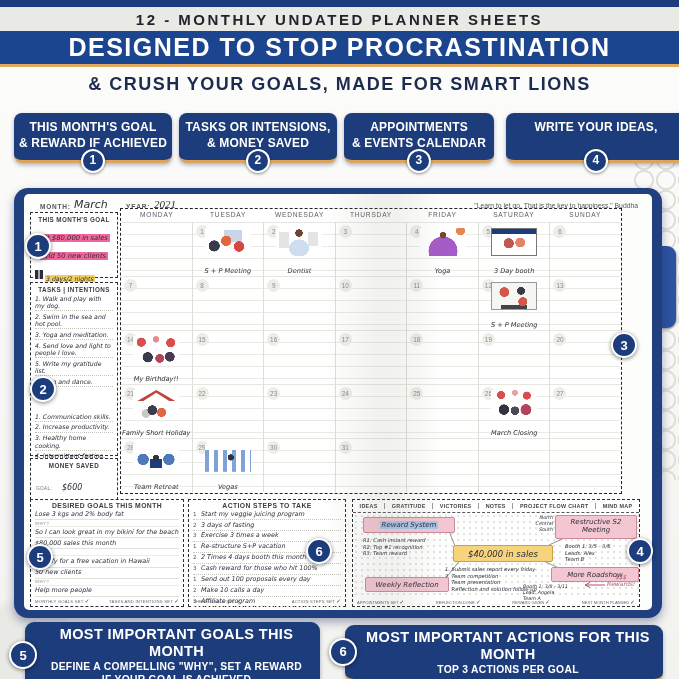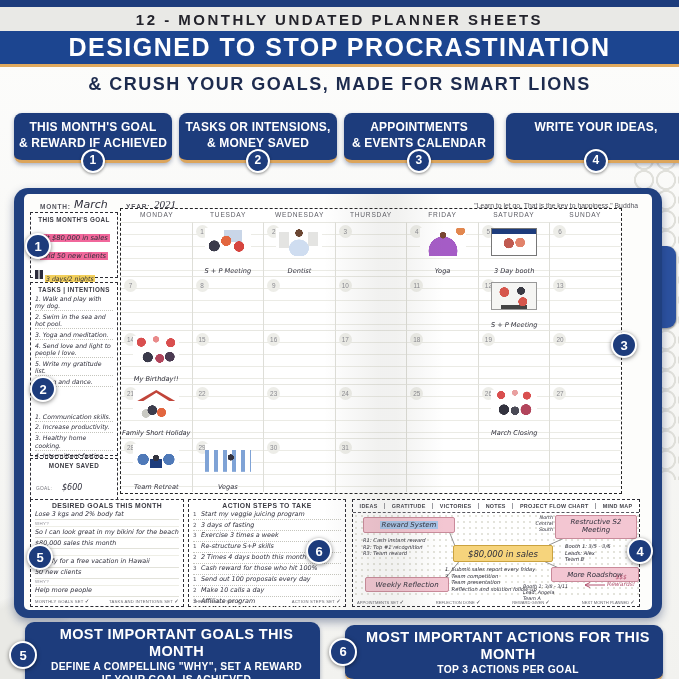--- a/index.html
+++ b/index.html
@@ -443,21 +443,21 @@
             <div class="action-item hand">
               <span class="n">2</span>
               <span>3 days of fasting</span>
             </div>
             <div class="action-item hand">
               <span class="n">3</span>
               <span>Exercise 3 times a week</span>
             </div>
             <div class="action-item hand">
               <span class="n">1</span>
-              <span>Re-structure S+P skills</span>
+              <span>Re-structure S+P vacation</span>
             </div>
             <div class="action-item hand">
               <span class="n">2</span>
               <span>2 Times 4 days booth this month</span>
             </div>
             <div class="action-item hand">
               <span class="n">3</span>
               <span>Cash reward for those who hit 100%</span>
             </div>
             <div class="action-item hand">
@@ -508,21 +508,21 @@
               <div>North</div>
               <div>Central</div>
               <div>South</div>
             </div>
           <div class="mm-node hand" style="left:202px; top:2px; width:82px; height:24px; line-height:1.1;">Restructive S2 Meeting</div>
           <div class="mm-note hand" style="left:212px; top:30px;" id="mm-booth-right">
               <div>Booth 1: 3/5 - 3/6</div>
               <div>Leads: Alex</div>
               <div>Team B</div>
             </div>
-          <div class="mm-center hand" style="left:100px; top:32px; width:100px; height:17px;">$80,000 in sales</div>
+          <div class="mm-center hand" style="left:100px; top:32px; width:100px; height:17px;">$40,000 in sales</div>
           <div class="mm-note hand" style="left:92px; top:53px;" id="mm-center-list">
               <div>1. Submit sales report every friday</div>
               <div>2. Team competition</div>
               <div>3. Team presentation</div>
               <div>4. Reflection and solution follow-up</div>
             </div>
           <div class="mm-node hand" style="left:198px; top:54px; width:88px; height:15px;">More Roadshow</div>
           <div class="mm-note hand" style="left:170px; top:71px; font-size:4.8px;" id="mm-roadshow-notes">
               <div>Booth 1: 3/8 - 3/11</div>
               <div>Lead: Angela</div>

